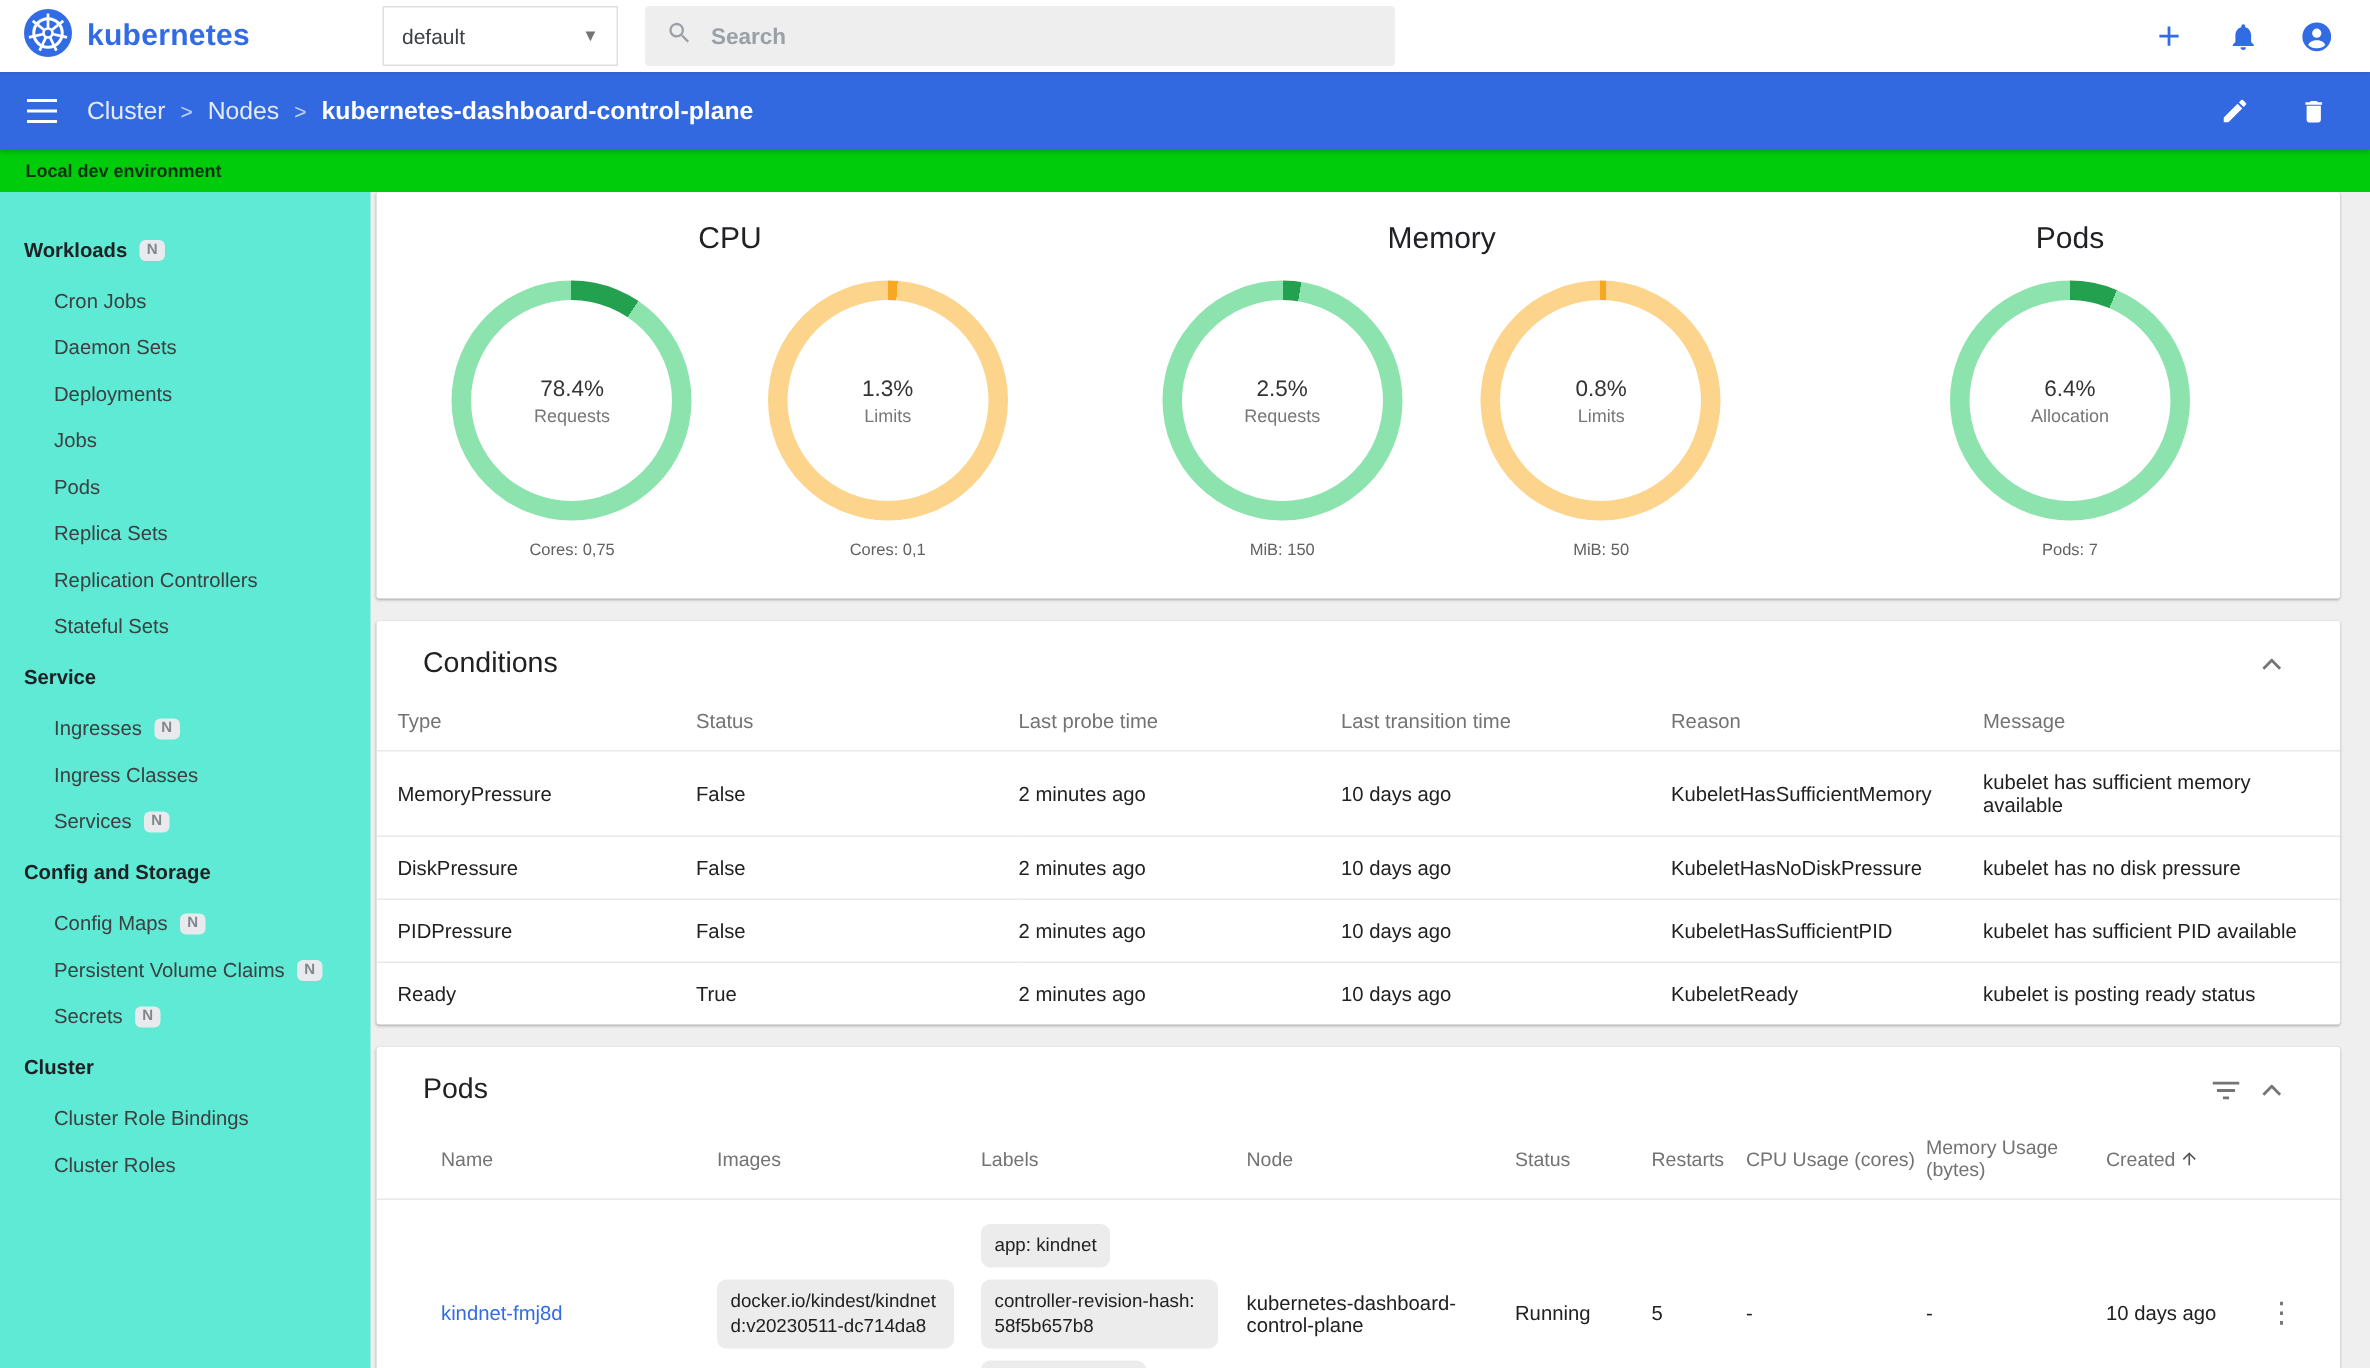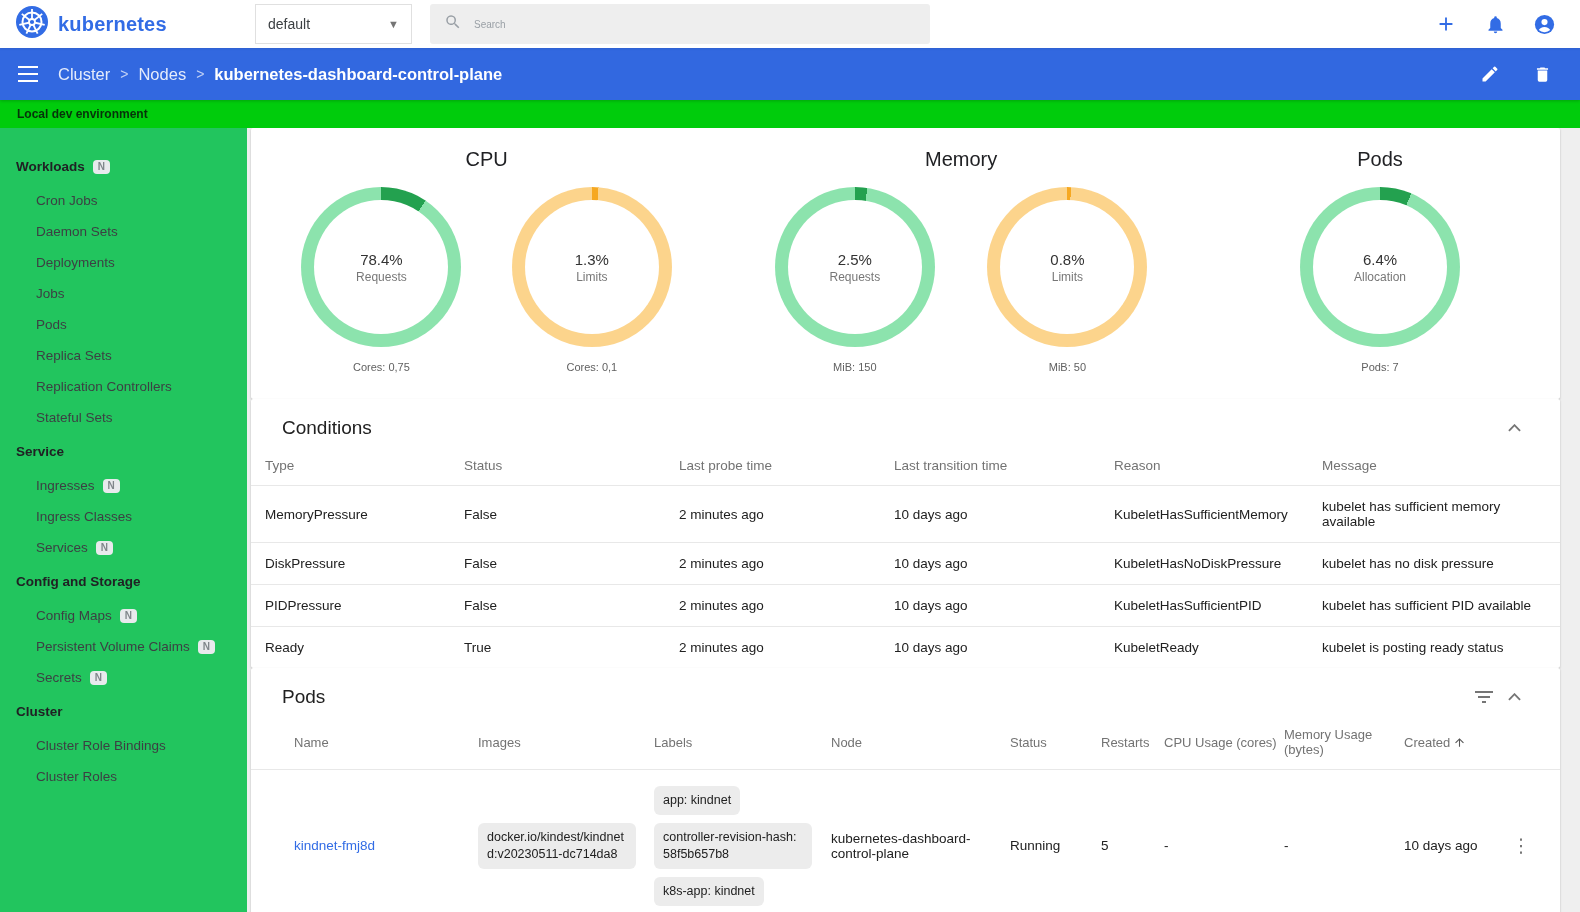--- a/index.html
+++ b/index.html
@@ -6,47 +6,47 @@
   html,body { width:1580px; height:912px; overflow:hidden; }
   body { font-family:"Liberation Sans", sans-serif; background:#efefef; color:#212121; }
 
   
   .topbar { height:48px; background:#fff; display:flex; align-items:center; position:relative; z-index:3; box-shadow:0 1px 2px rgba(0,0,0,0.08); }
   .brand { display:flex; align-items:center; gap:10px; padding:0 16px; width:255px; cursor:pointer; }
   .brand-text { color:#326ce5; font-size:20px; font-weight:700; letter-spacing:0.2px; }
   .ns-select { width:157px; height:40px; border:1px solid #e0e0e0; background:#fff; display:flex; align-items:center; justify-content:space-between; padding:0 12px; font-size:14px; color:#3c4043; cursor:pointer; }
   .ns-caret { color:#757575; font-size:11px; }
   .search { margin-left:18px; width:500px; height:40px; background:#eeeeee; border-radius:3px; display:flex; align-items:center; gap:12px; padding:0 14px; }
-  .search input { flex:1; border:none; outline:none; background:transparent; font-size:10px; color:#be185d; font-family:"Liberation Sans", sans-serif; }
+  .search input { flex:1; border:none; outline:none; background:transparent; font-size:15px; color:#be185d; font-family:"Liberation Sans", sans-serif;font-weight:bold; }
   .search input::placeholder { color:#9aa0a6; }
   .top-icons { margin-left:auto; display:flex; align-items:center; gap:25px; padding-right:24px; }
   .tico { width:24px; height:24px; display:flex; align-items:center; justify-content:center; cursor:pointer; }
 
   
   .bluebar { height:52px; background:#3268e0; display:flex; align-items:center; padding:0 16px; gap:18px; color:#fff; position:relative; z-index:2; box-shadow:0 1px 3px rgba(0,0,0,0.2); }
   .burger { width:24px; height:24px; display:flex; align-items:center; justify-content:center; cursor:pointer; }
   .crumbs { display:flex; align-items:center; font-size:16.5px; }
   .crumb-parent { color:rgba(255,255,255,0.87); cursor:pointer; }
   .crumb-sep { color:rgba(255,255,255,0.7); margin:0 10px; font-size:14px; }
   .crumb-current { font-weight:700; color:#fff; }
   .bluebar-actions { margin-left:auto; display:flex; align-items:center; gap:28px; padding-right:10px; }
   .bico { width:24px; height:24px; display:flex; align-items:center; justify-content:center; cursor:pointer; }
 
   
   .banner { height:28px; background:#00cc0c; display:flex; align-items:center; padding:0 17px; font-size:12px; font-weight:700; color:#06330a; }
 
   
   .content { display:flex; height:784px; }
-  .sidebar { flex:none; width:247px; background:#22c55e; padding-top:20px; overflow:hidden; }
+  .sidebar { flex:none; width:247px; background:#5eead4; padding-top:20px; overflow:hidden; }
   .side-header { display:flex; align-items:center; gap:8px; padding:11px 16px; font-size:13.5px; font-weight:700; color:#202124; }
   .side-item { display:flex; align-items:center; gap:8px; padding:8px 16px 8px 36px; font-size:13.5px; color:#3c4043; cursor:pointer; }
   .nbadge { font-size:10px; font-weight:700; color:#80868b; background:#e8eaed; border-radius:4px; padding:2px 5px; line-height:1; }
   .main { flex:1; padding:0 20px 0 4px; overflow:hidden; }
 
-  .card { background:#fff; border-radius:2px; box-shadow:0 1px 2px rgba(0,0,0,0.28); }
+  .card { background:#fff; border-radius:2px; box-shadow:0 1px 2px rgba(0,0,0,0.28); margin-bottom:15px; }
 
   
   .alloc { padding:16px 0 26px; }
   .alloc-flex { display:flex; }
   .alloc-group { display:flex; flex-direction:column; }
   .g-cpu { width:36%; } .g-mem { width:36.5%; } .g-pods { width:27.5%; }
   .alloc-title { text-align:center; font-size:20px; color:#202124; padding:4px 0 16px; }
   .gauges { display:flex; justify-content:space-evenly; }
   .gauge-block { text-align:center; }
   .donut { width:160px; height:160px; border-radius:50%; position:relative; margin:0 auto; }

